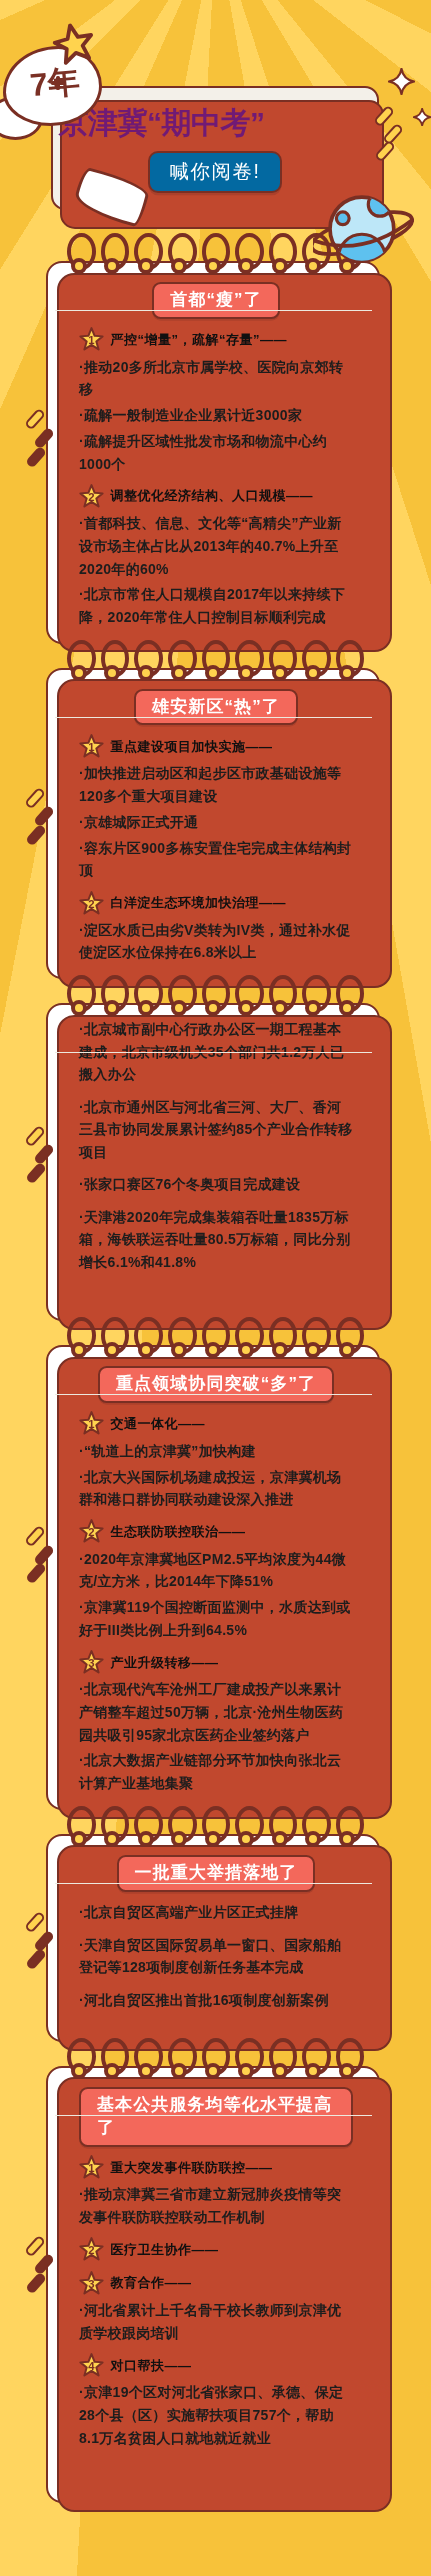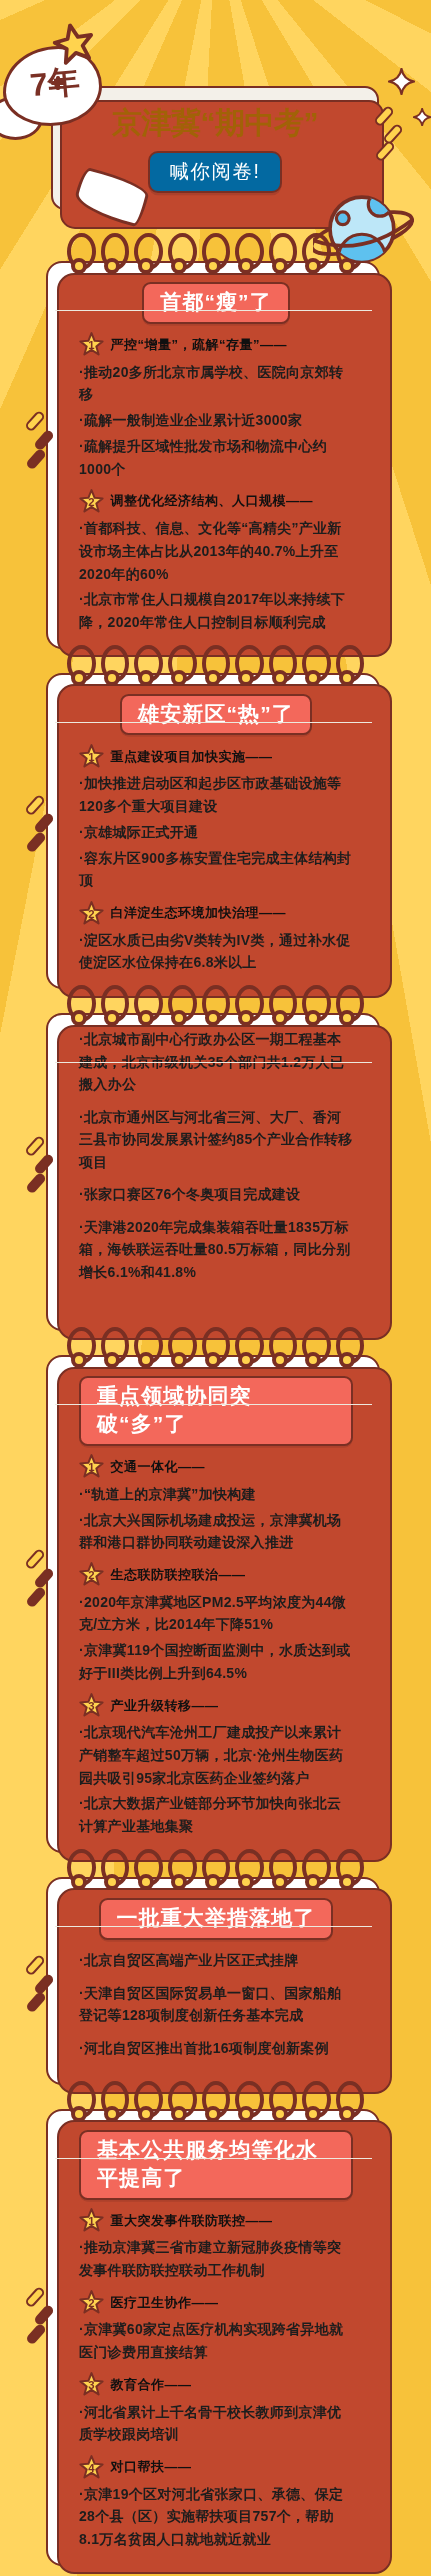--- a/index.html
+++ b/index.html
@@ -16,22 +16,22 @@
   .hero{position:relative;height:237px;z-index:2;}
   .hero-card{
     position:absolute;left:51px;top:86px;width:324px;height:120px;
     background:#F3F0E9;border:2.7px solid #7A2F23;border-radius:14px;z-index:2;
   }
   .hero-card::after{
     content:"";position:absolute;z-index:-1;left:6.5px;right:-6.5px;top:12px;bottom:-20.5px;
     background:#C1482E;border:2.7px solid #7A2F23;border-radius:15px;
   }
   .title{
-    margin:18.3px 5.4px 0;text-align:center;font-size:30px;font-weight:800;
-    color:#a16207;letter-spacing:-0.5px;line-height:1.1;
+    margin:18.3px 5.4px 0;font-size:30px;font-weight:800;
+    color:#701a75;letter-spacing:-0.5px;line-height:1.1;
   }
   .cta{
     display:table;margin:12px auto 0;background:#0369a1;color:#fff;
     font-size:19.4px;font-weight:400;letter-spacing:1.6px;
     padding:4.9px 19.4px 6px;border:2.2px solid #7A2F23;border-radius:10px;
     box-shadow:0 2.7px 0 -0.5px rgba(122,47,35,.3);
   }
   .cloud{position:absolute;left:3.2px;top:31px;width:103px;height:97px;z-index:3;}
   .cloud-blob{
     position:absolute;left:0;top:15px;width:93px;height:74px;background:#fff;
@@ -92,21 +92,21 @@
   }
   .ring::after{
     content:"";position:absolute;top:25px;left:4.3px;width:8px;height:8px;
     border:4.3px solid #7A2F23;border-radius:50%;background:#FFD34E;
   }
   .side-dashes{position:absolute;left:-24px;top:40%;z-index:4;}
   .side-dashes .dash:nth-child(2){margin:8.6px 0 0 8.6px;}
   .side-dashes .dash:nth-child(3){margin:8.6px 0 0 1.1px;}
   .pill{
     display:table;margin:16px auto 4.3px;background:#F3685B;color:#fff;
-    font-size:21px;font-weight:800;letter-spacing:1.1px;
+    font-size:17px;font-weight:800;letter-spacing:1.1px;
     padding:4.3px 16px 5.4px;border:2.2px solid #7A2F23;border-radius:8.6px;
     box-shadow:0 2.2px 0 -0.5px rgba(122,47,35,.28);
   }
   .sec-head{display:flex;align-items:center;gap:6.5px;margin:8.6px 0 1.1px;}
   .star{width:25px;height:25px;flex:none;}
   .sec-title{margin:0;font-size:13px;font-weight:800;color:#101010;letter-spacing:0.5px;}
   .bullet{
     margin:3.2px 0;font-size:14px;line-height:1.62;color:#1d1d1d;
     font-weight:700;letter-spacing:0.3px;
   }
@@ -363,21 +363,20 @@
       <h3 class="sec-title">重大突发事件联防联控——</h3>
     </div>
     <p class="bullet">·推动京津冀三省市建立新冠肺炎疫情等突发事件联防联控联动工作机制</p>
     <div class="sec-head">
       <svg class="star" viewBox="0 0 44 44">
         <path d="M22 2 L27.5 15.5 L41.5 16.5 L30.5 25.5 L34.5 39.5 L22 31.5 L9.5 39.5 L13.5 25.5 L2.5 16.5 L16.5 15.5 Z" fill="#FFD34E" stroke="#7A2F23" stroke-width="3.5" stroke-linejoin="round"></path>
         <text x="22" y="30" text-anchor="middle" font-size="20" font-weight="bold" fill="#7A2F23">2</text>
       </svg>
       <h3 class="sec-title">医疗卫生协作——</h3>
     </div>
-    <p class="bullet">·京津冀60家定点医疗机构实现跨省异地就医门诊费用直接结算</p>
     <div class="sec-head">
       <svg class="star" viewBox="0 0 44 44">
         <path d="M22 2 L27.5 15.5 L41.5 16.5 L30.5 25.5 L34.5 39.5 L22 31.5 L9.5 39.5 L13.5 25.5 L2.5 16.5 L16.5 15.5 Z" fill="#FFD34E" stroke="#7A2F23" stroke-width="3.5" stroke-linejoin="round"></path>
         <text x="22" y="30" text-anchor="middle" font-size="20" font-weight="bold" fill="#7A2F23">3</text>
       </svg>
       <h3 class="sec-title">教育合作——</h3>
     </div>
     <p class="bullet">·河北省累计上千名骨干校长教师到京津优质学校跟岗培训</p>
     <div class="sec-head">
       <svg class="star" viewBox="0 0 44 44">

